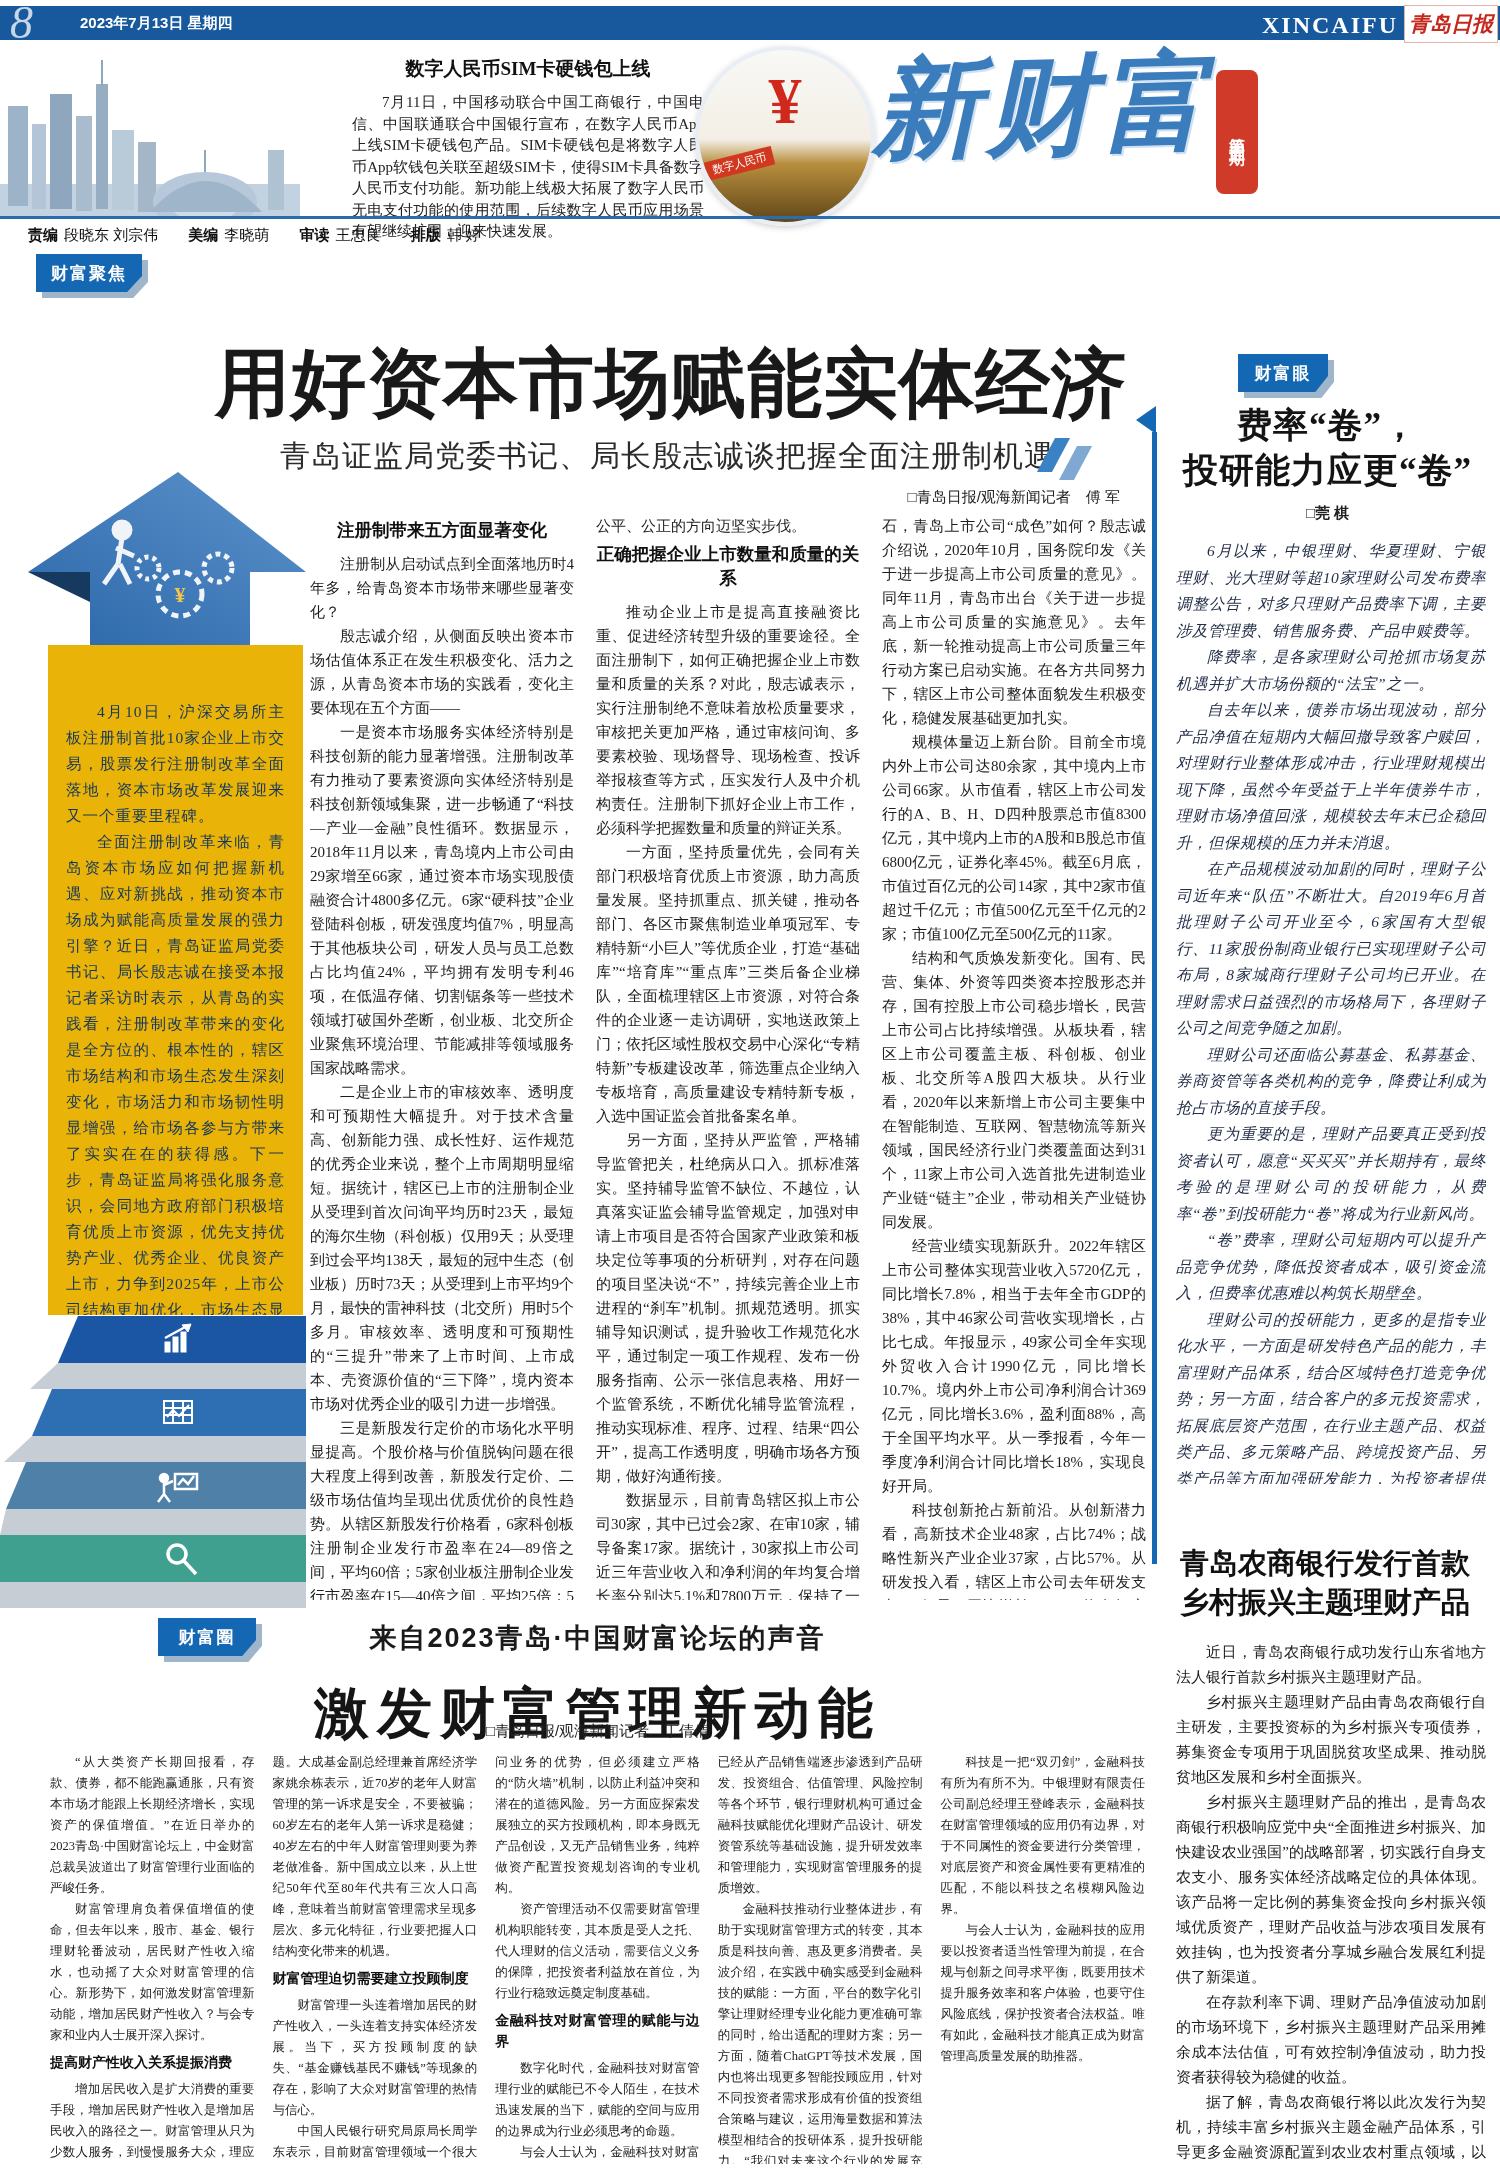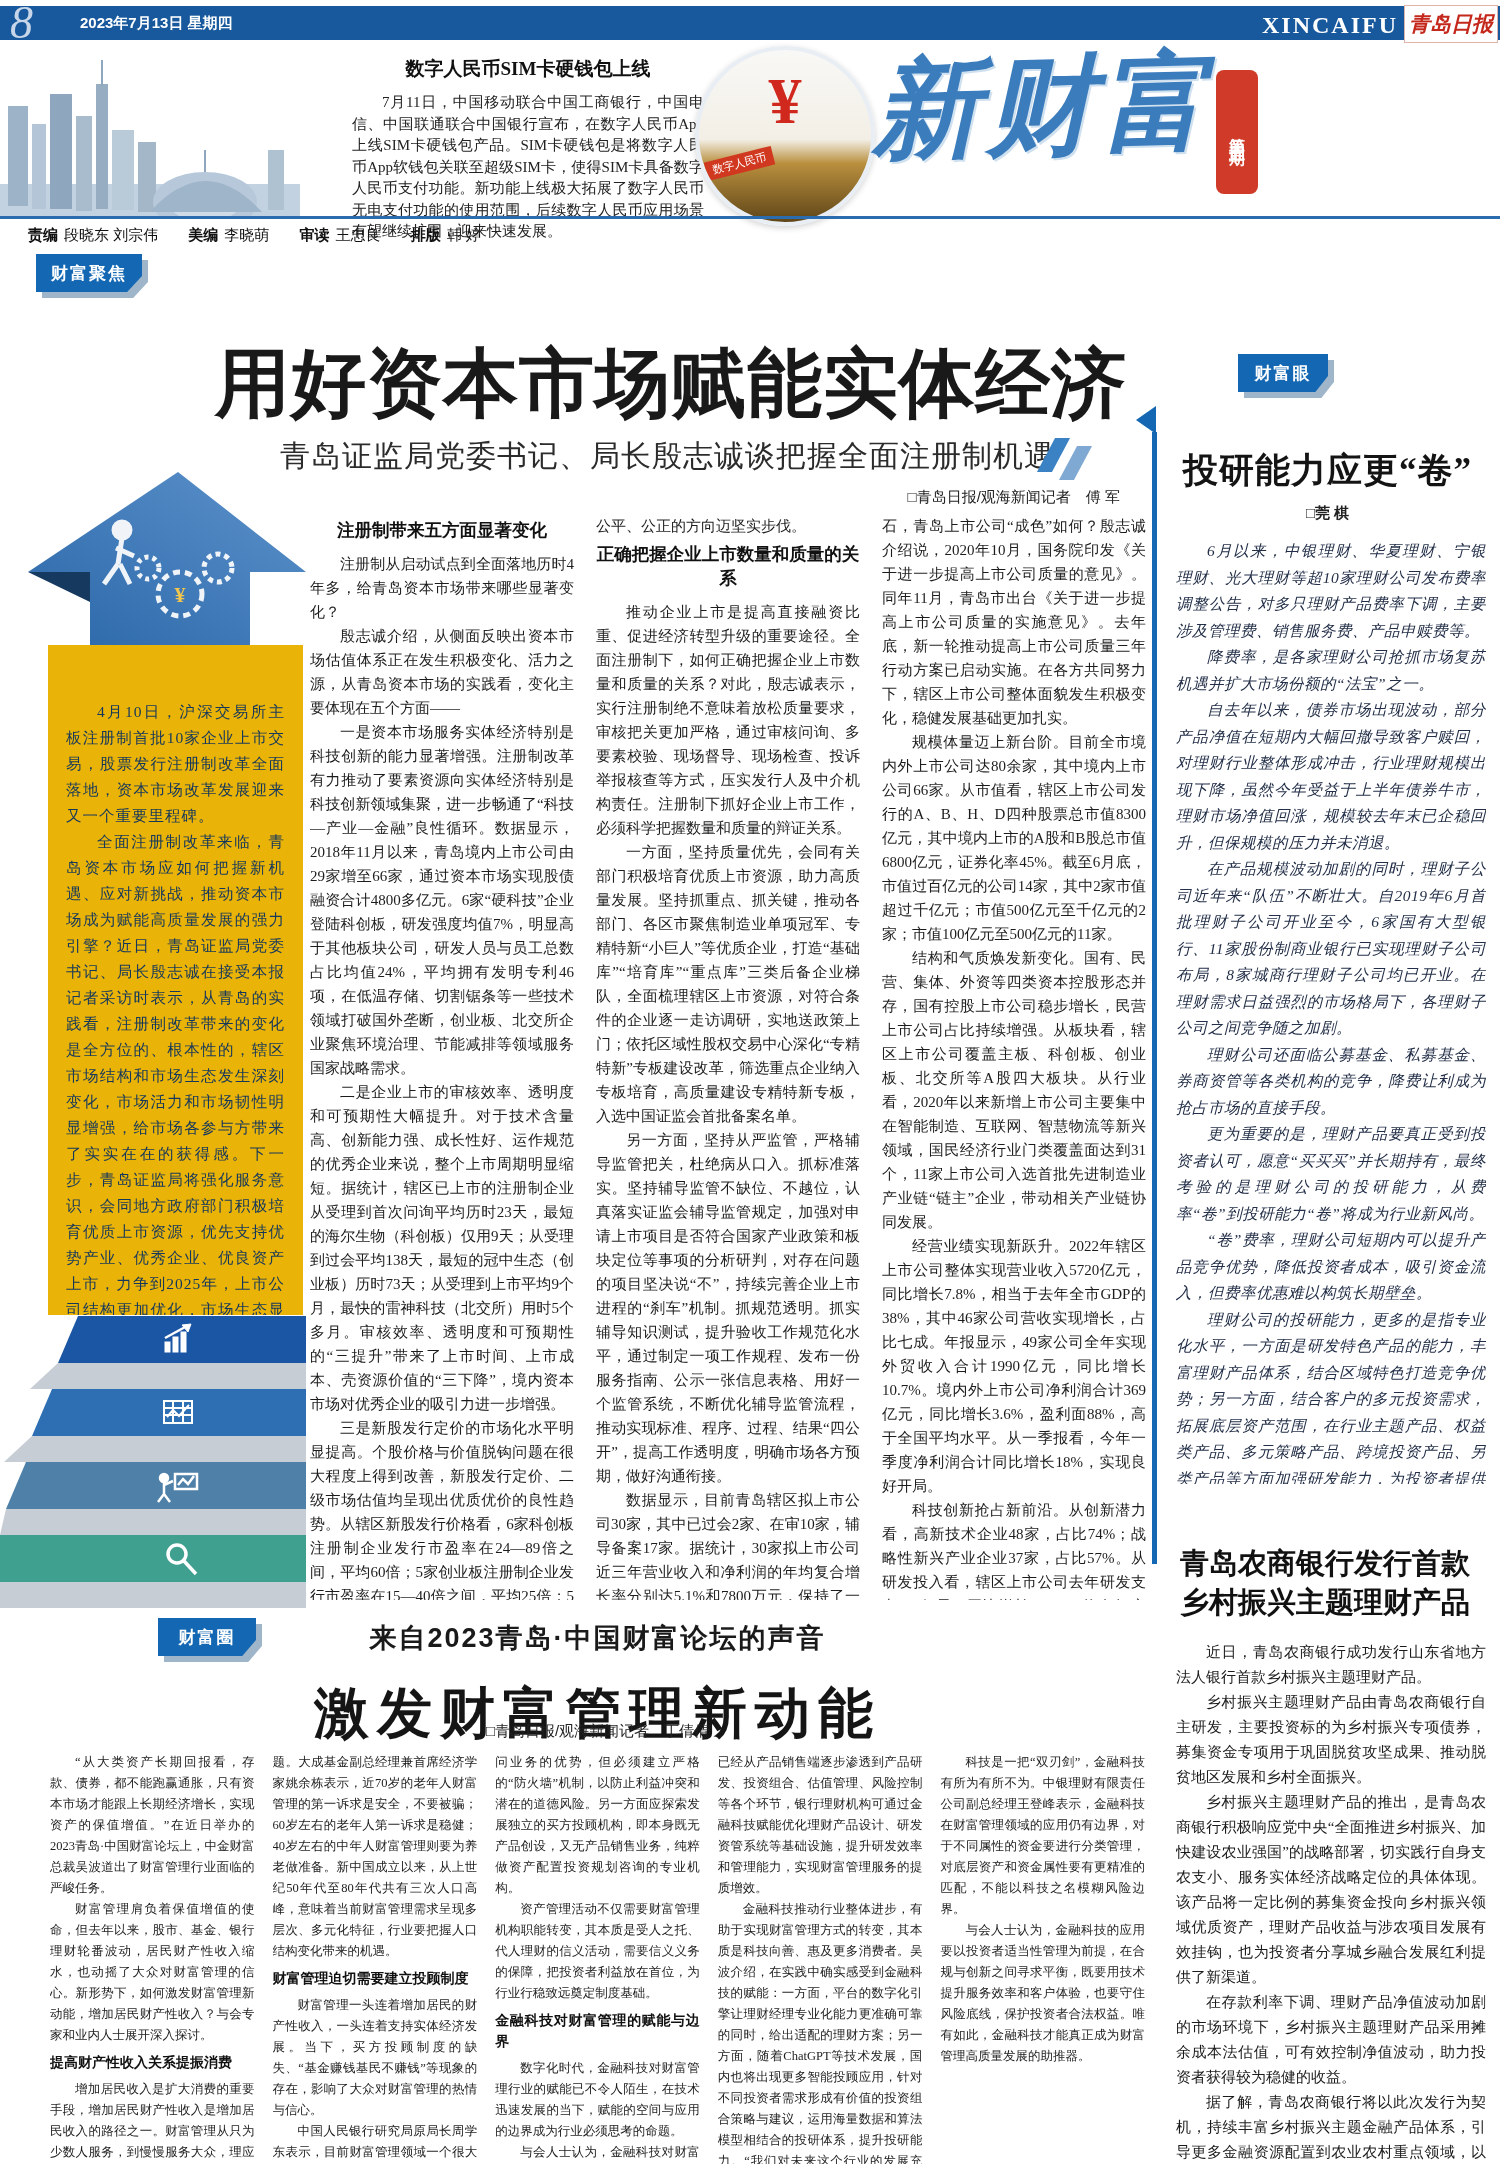--- a/index.html
+++ b/index.html
@@ -261,20 +261,21 @@
     </div>
   </div>
 
   <div class="vbar-tri"></div>
   <div class="vbar"></div>
 
   <div class="flagbadge" style="left:1238px;top:354px;width:90px;height:38px;font-size:17px;">
     <div class="sh"></div>
     <div class="face">财富眼</div>
   </div>
+  <div class="eye-title" style="top:402px;">费率“卷”，</div>
   <div class="eye-title" style="top:447px;">投研能力应更“卷”</div>
   <div class="eye-byline">□莞 棋</div>
   <div class="eye-body">
     <p>6月以来，中银理财、华夏理财、宁银理财、光大理财等超10家理财公司发布费率调整公告，对多只理财产品费率下调，主要涉及管理费、销售服务费、产品申赎费等。</p>
     <p>降费率，是各家理财公司抢抓市场复苏机遇并扩大市场份额的“法宝”之一。</p>
     <p>自去年以来，债券市场出现波动，部分产品净值在短期内大幅回撤导致客户赎回，对理财行业整体形成冲击，行业理财规模出现下降，虽然今年受益于上半年债券牛市，理财市场净值回涨，规模较去年末已企稳回升，但保规模的压力并未消退。</p>
     <p>在产品规模波动加剧的同时，理财子公司近年来“队伍”不断壮大。自2019年6月首批理财子公司开业至今，6家国有大型银行、11家股份制商业银行已实现理财子公司布局，8家城商行理财子公司均已开业。在理财需求日益强烈的市场格局下，各理财子公司之间竞争随之加剧。</p>
     <p>理财公司还面临公募基金、私募基金、券商资管等各类机构的竞争，降费让利成为抢占市场的直接手段。</p>
     <p>更为重要的是，理财产品要真正受到投资者认可，愿意“买买买”并长期持有，最终考验的是理财公司的投研能力，从费率“卷”到投研能力“卷”将成为行业新风尚。</p>
     <p>“卷”费率，理财公司短期内可以提升产品竞争优势，降低投资者成本，吸引资金流入，但费率优惠难以构筑长期壁垒。</p>

